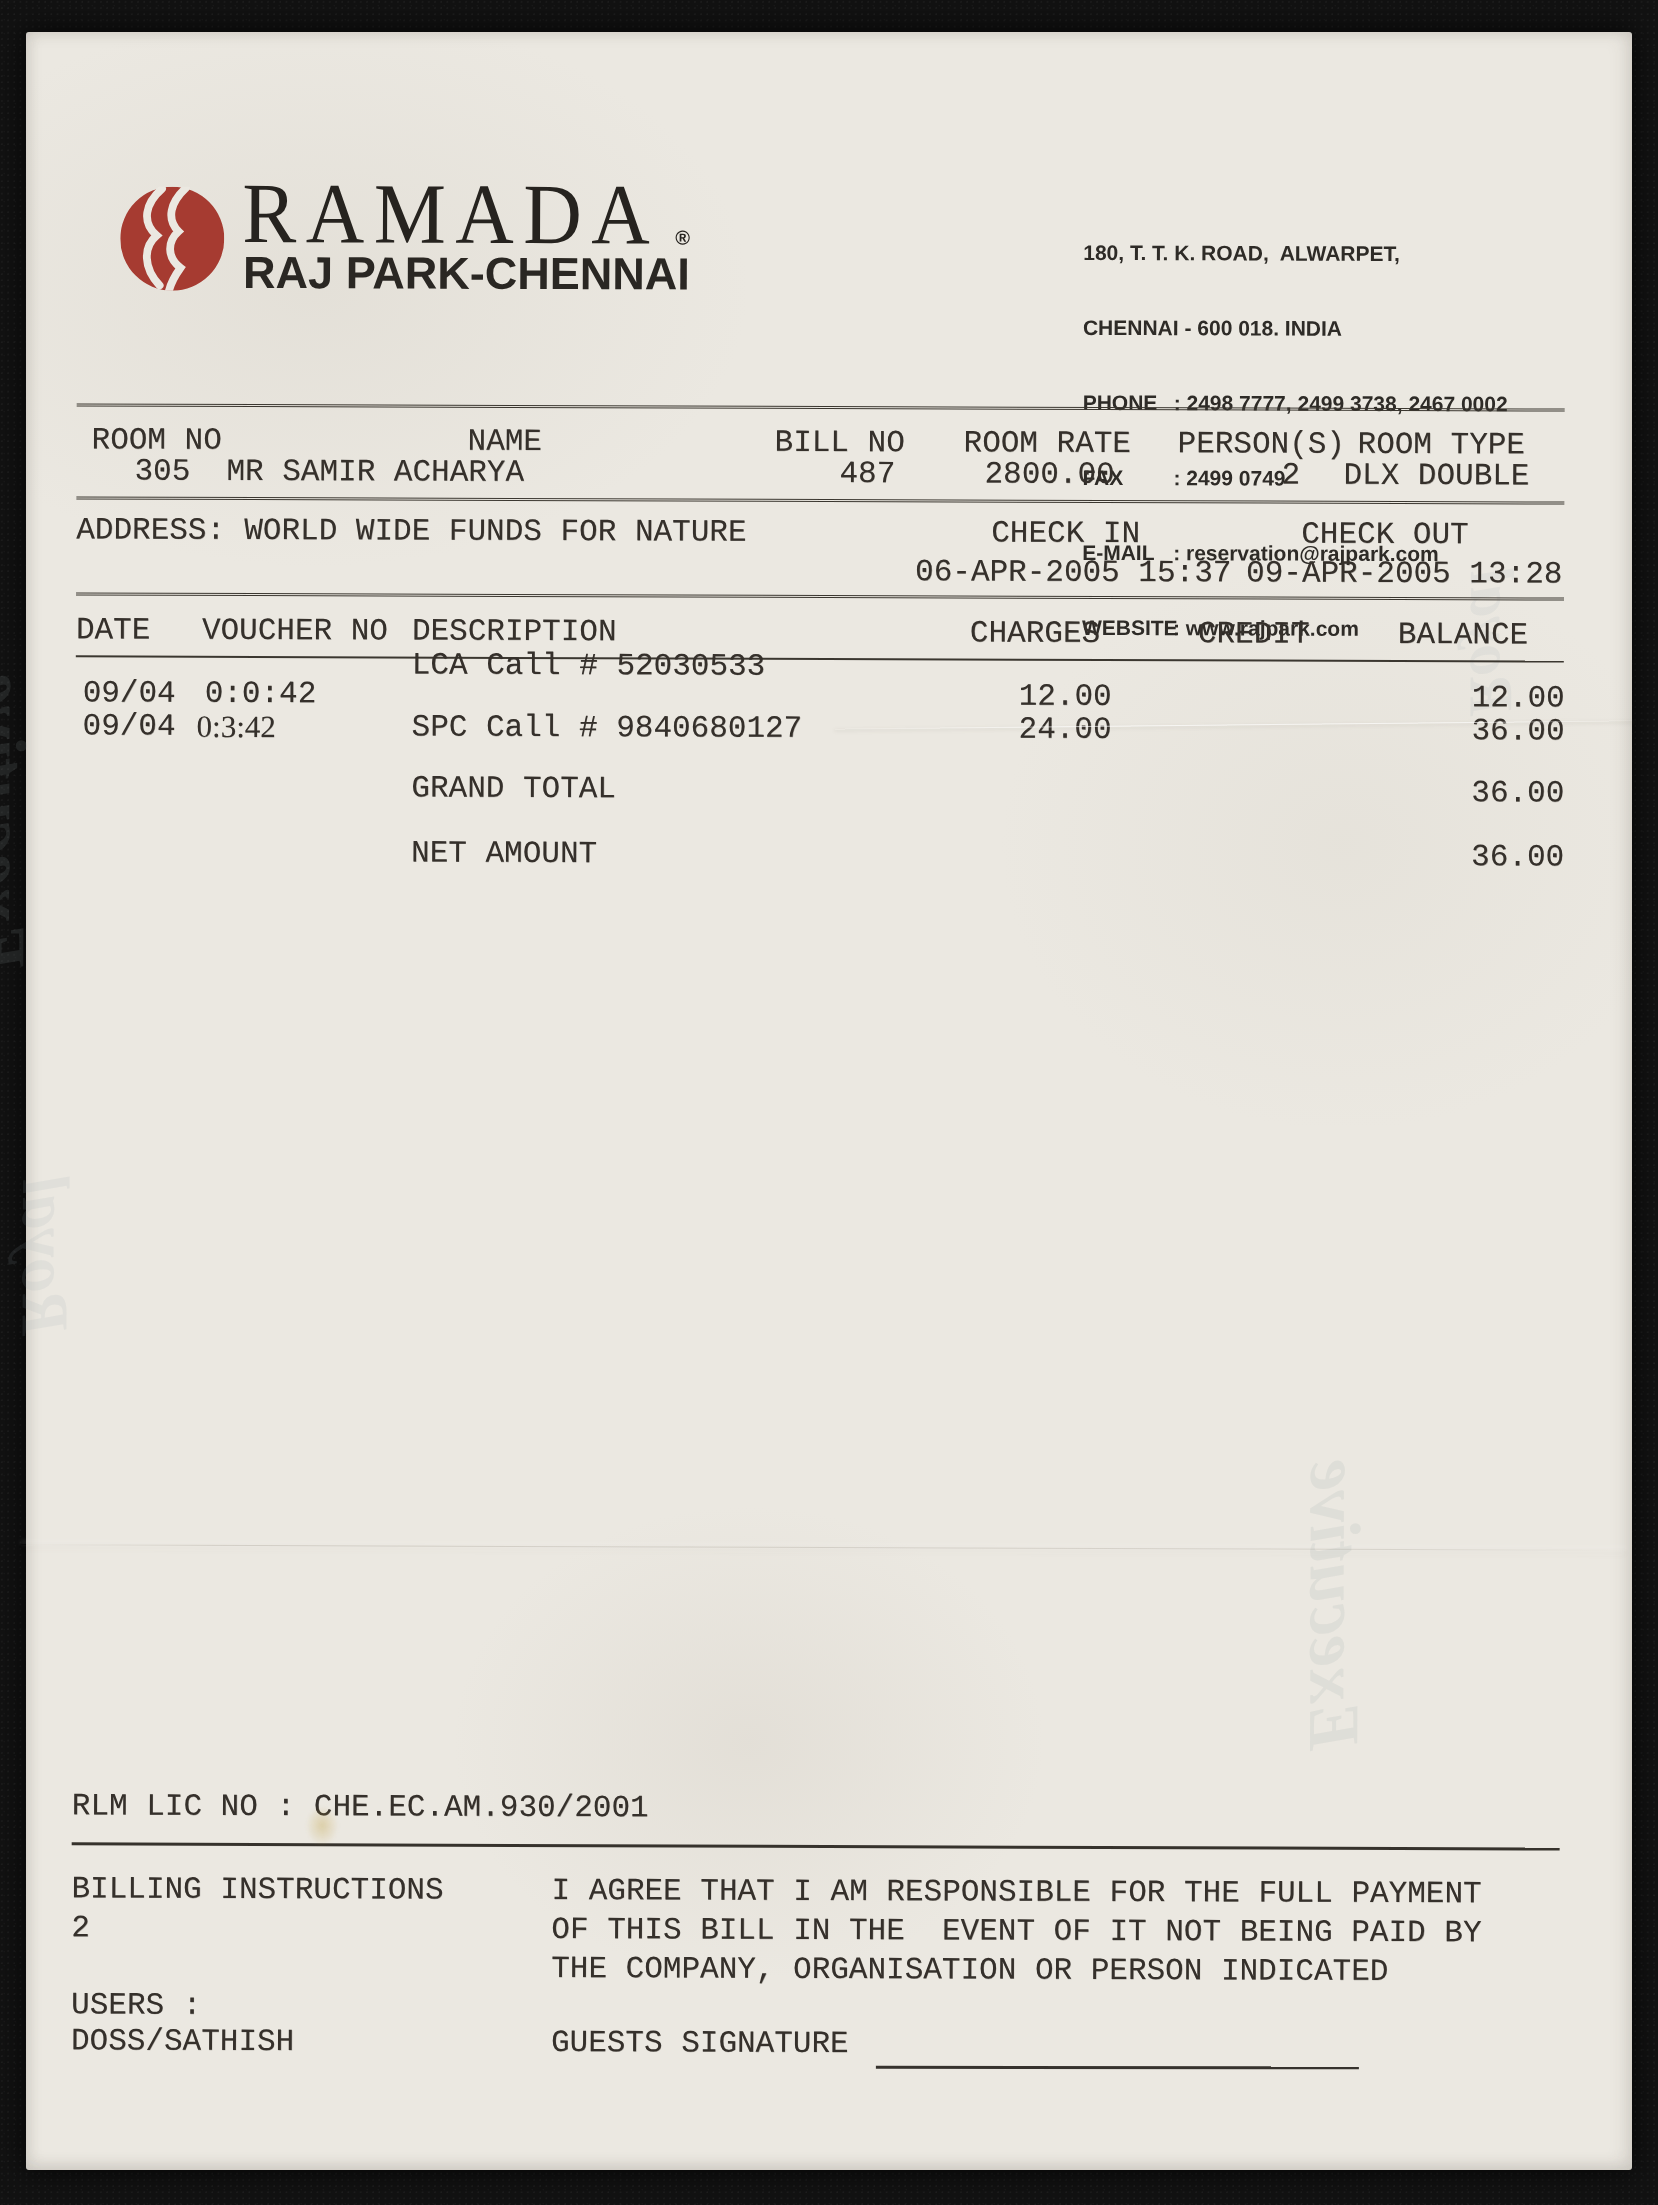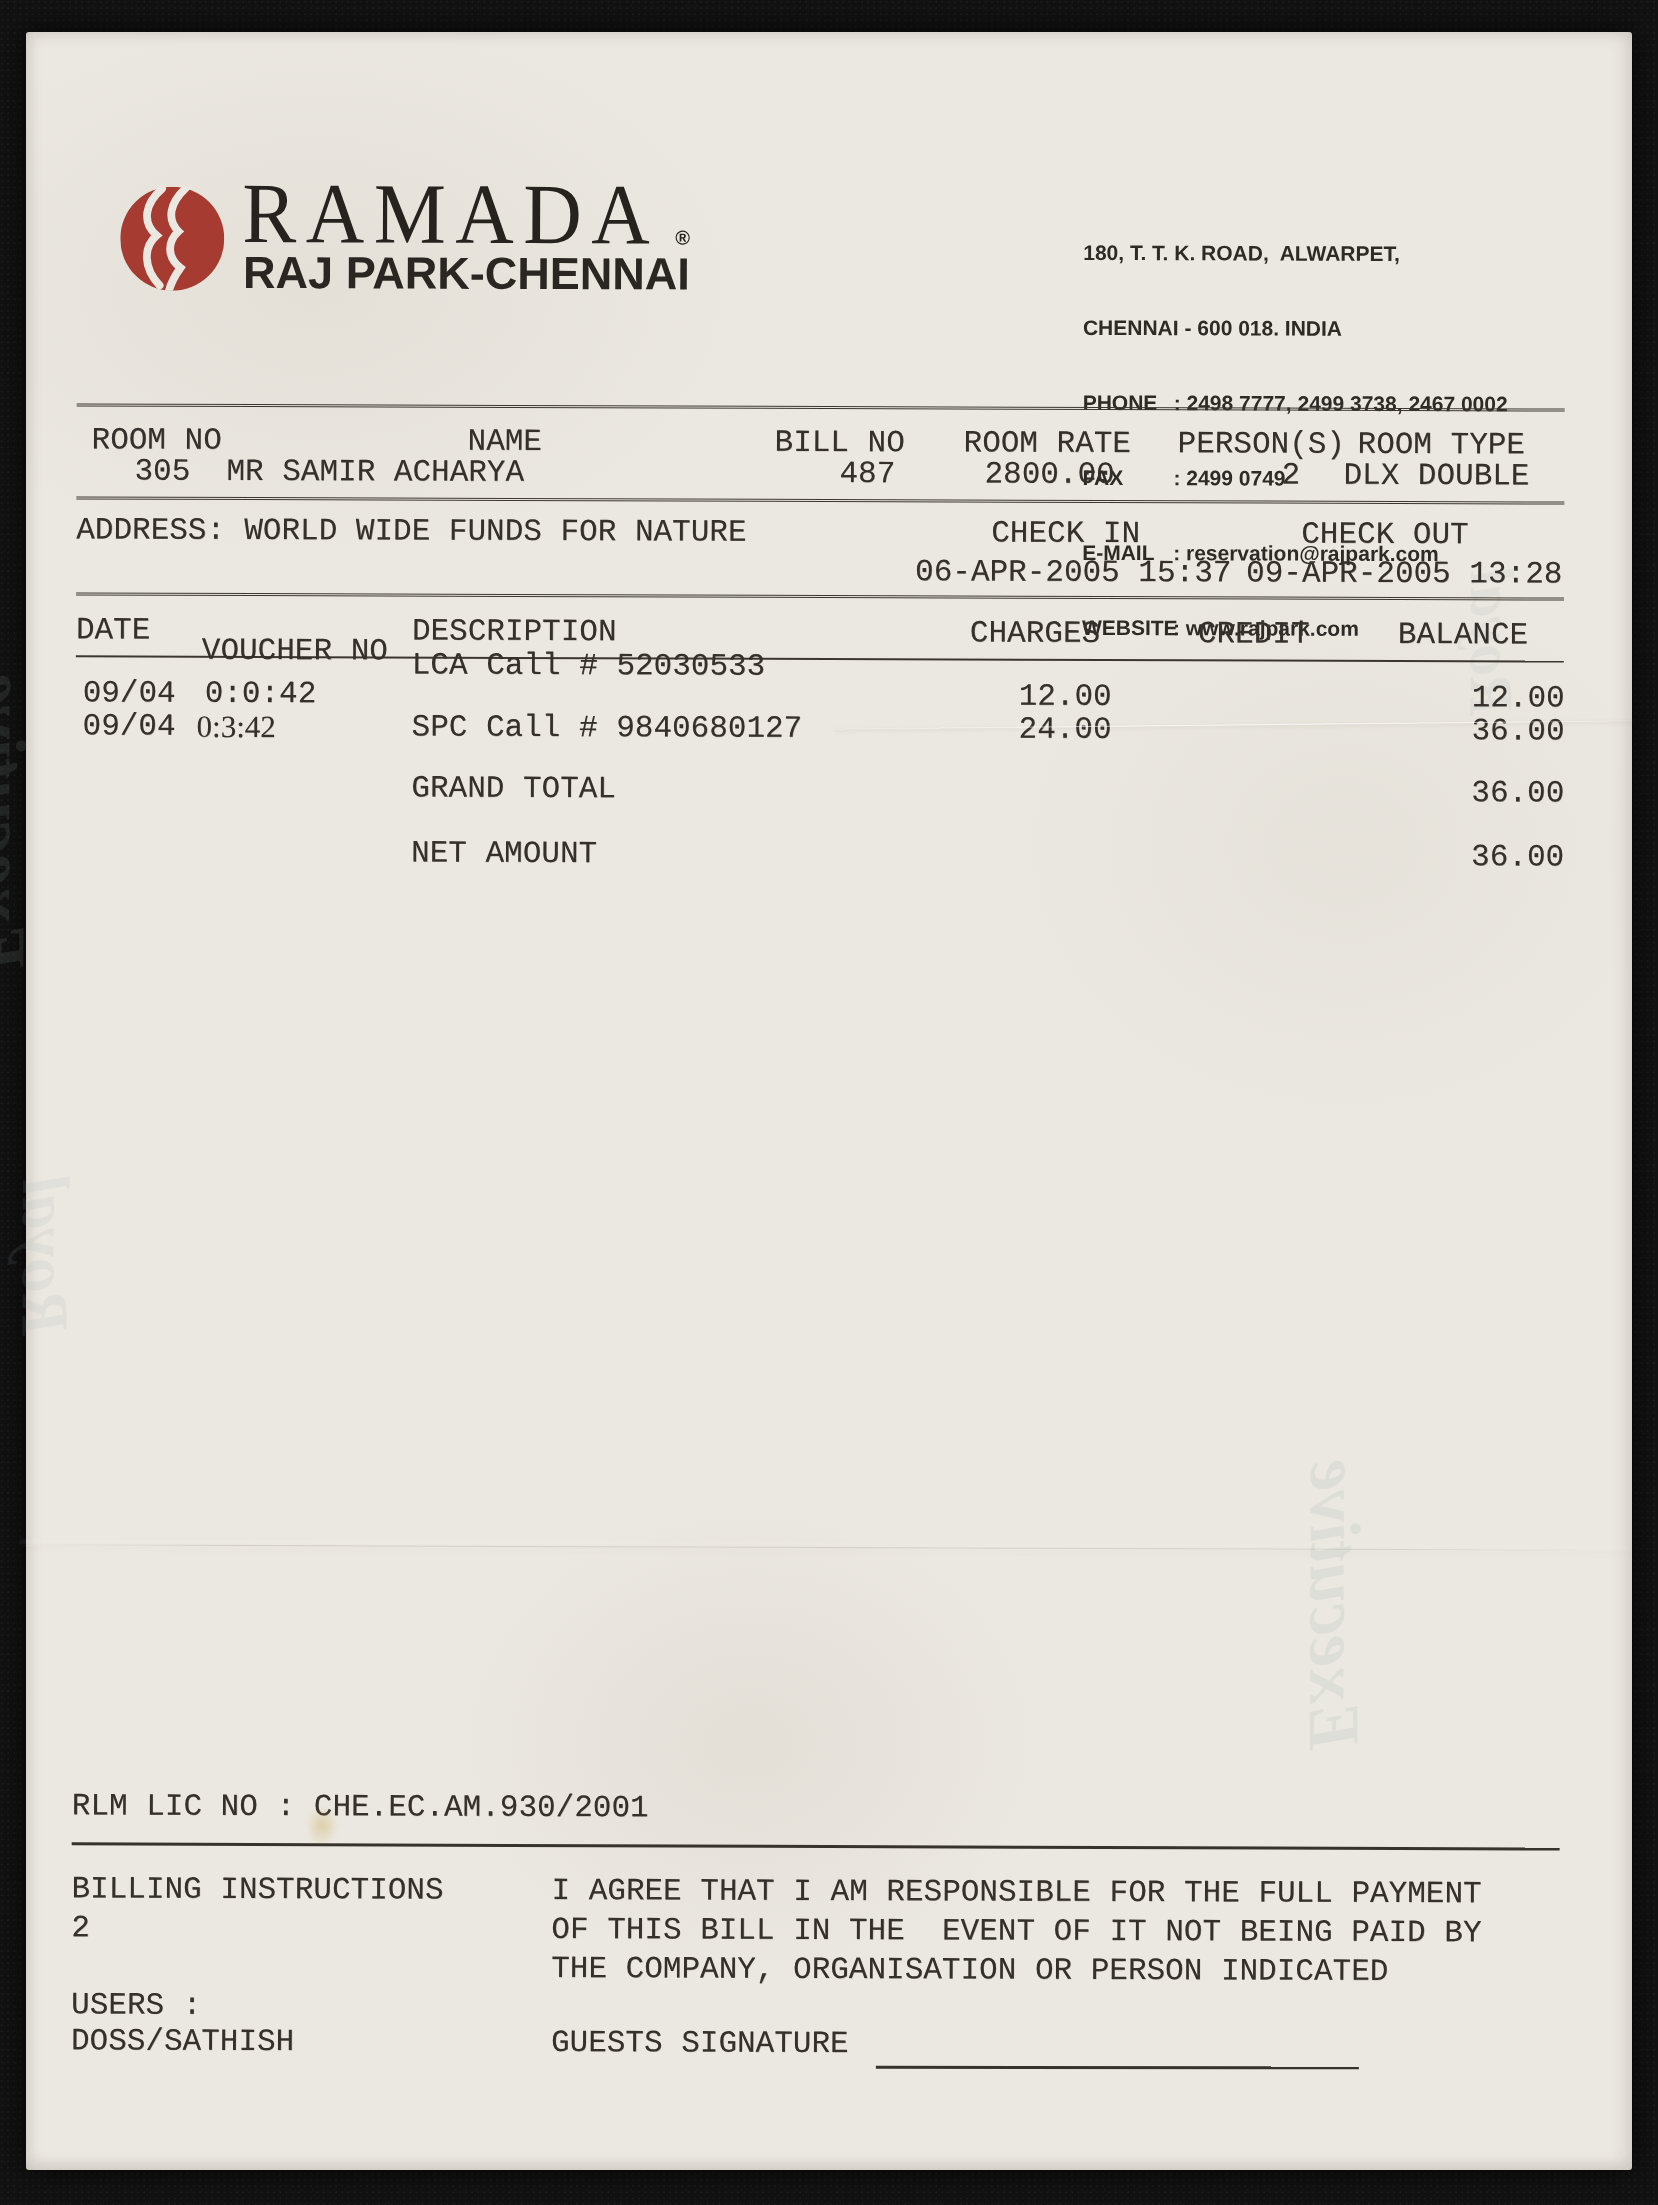--- a/index.html
+++ b/index.html
@@ -115,21 +115,21 @@
       <div class="t" style="left:1319px;top:426px;">DLX DOUBLE</div>
 
       <div class="t" style="left:52px;top:485px;">ADDRESS:</div>
       <div class="t" style="left:220px;top:485px;">WORLD WIDE FUNDS FOR NATURE</div>
       <div class="t" style="left:967px;top:485px;">CHECK IN</div>
       <div class="t" style="left:1277px;top:485px;">CHECK OUT</div>
       <div class="t" style="left:891px;top:524px;">06-APR-2005 15:37</div>
       <div class="t" style="left:1222px;top:524px;">09-APR-2005 13:28</div>
 
       <div class="t" style="left:52px;top:585px;">DATE</div>
-      <div class="t" style="left:178px;top:585px;margin-top:20px;">VOUCHER NO</div>
+      <div class="t" style="left:178px;top:585px;">VOUCHER NO</div>
       <div class="t" style="left:388px;top:585px;">DESCRIPTION</div>
       <div class="t" style="left:946px;top:585px;">CHARGES</div>
       <div class="t" style="left:1174px;top:585px;">CREDIT</div>
       <div class="t" style="left:1374px;top:585px;">BALANCE</div>
 
       <div class="t" style="left:59px;top:648px;">09/04</div>
       <div class="t" style="left:181px;top:648px;">0:0:42</div>
       <div class="t" style="left:388px;top:619px;">LCA Call # 52030533</div>
       <div class="t num" style="left:897px;top:648px;">12.00</div>
       <div class="t num" style="left:1350px;top:648px;">12.00</div>

